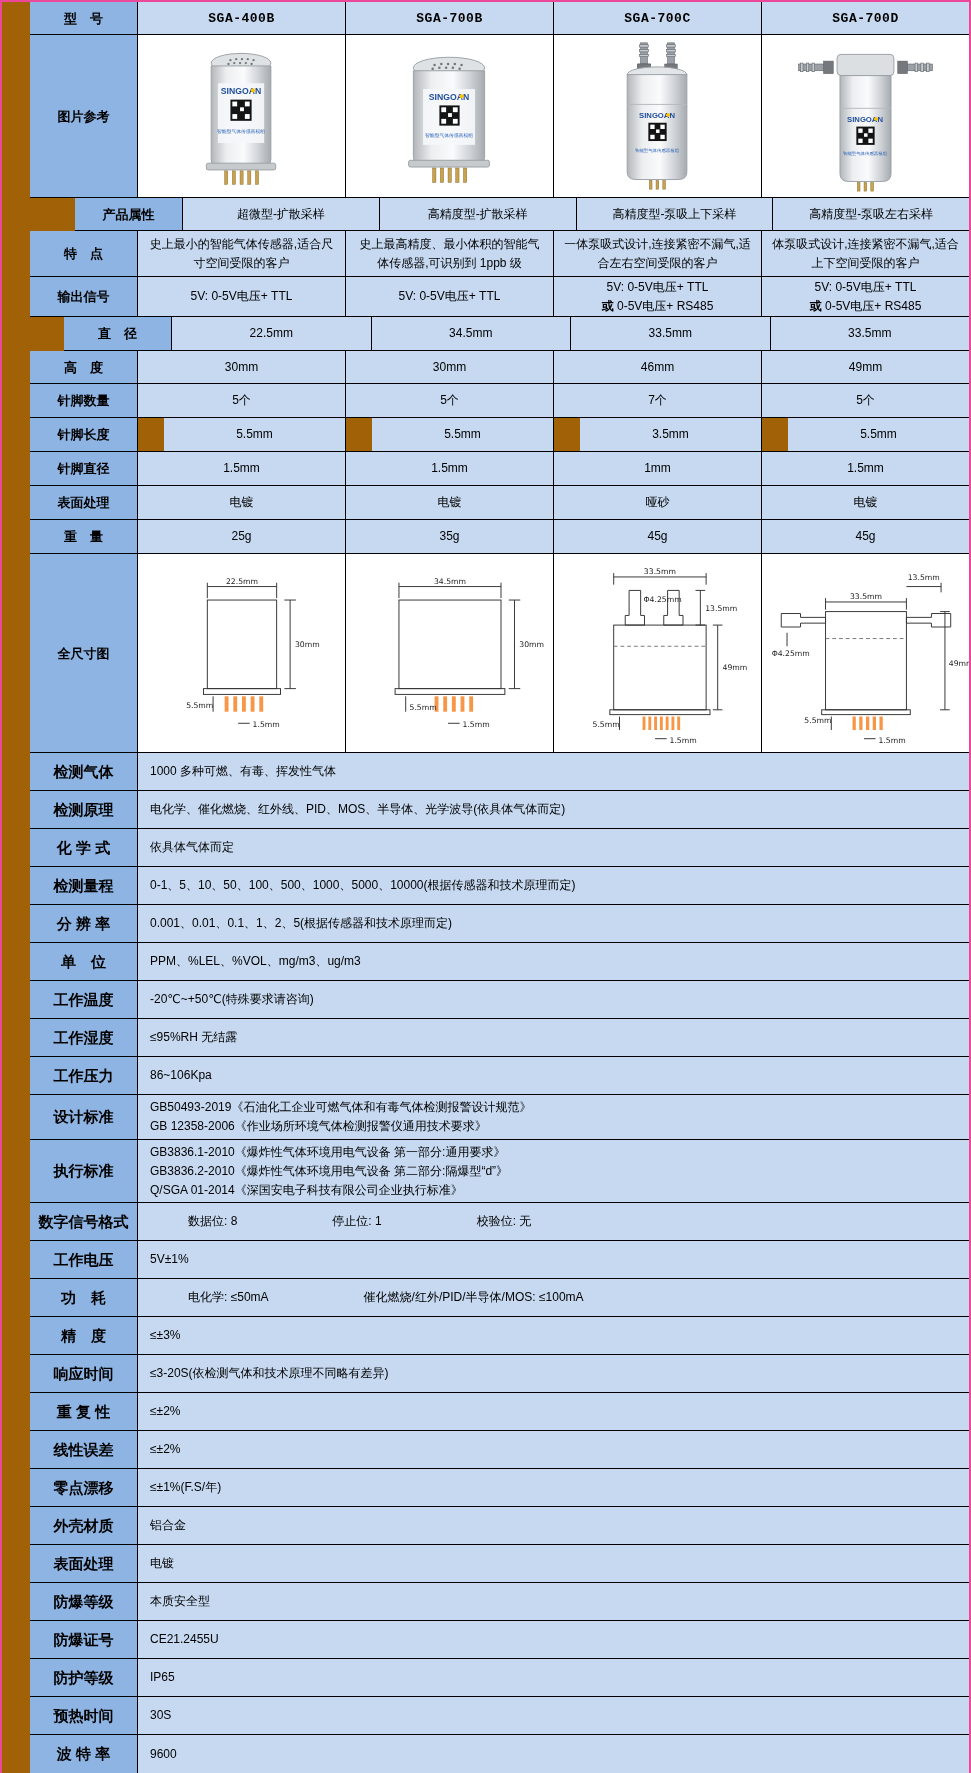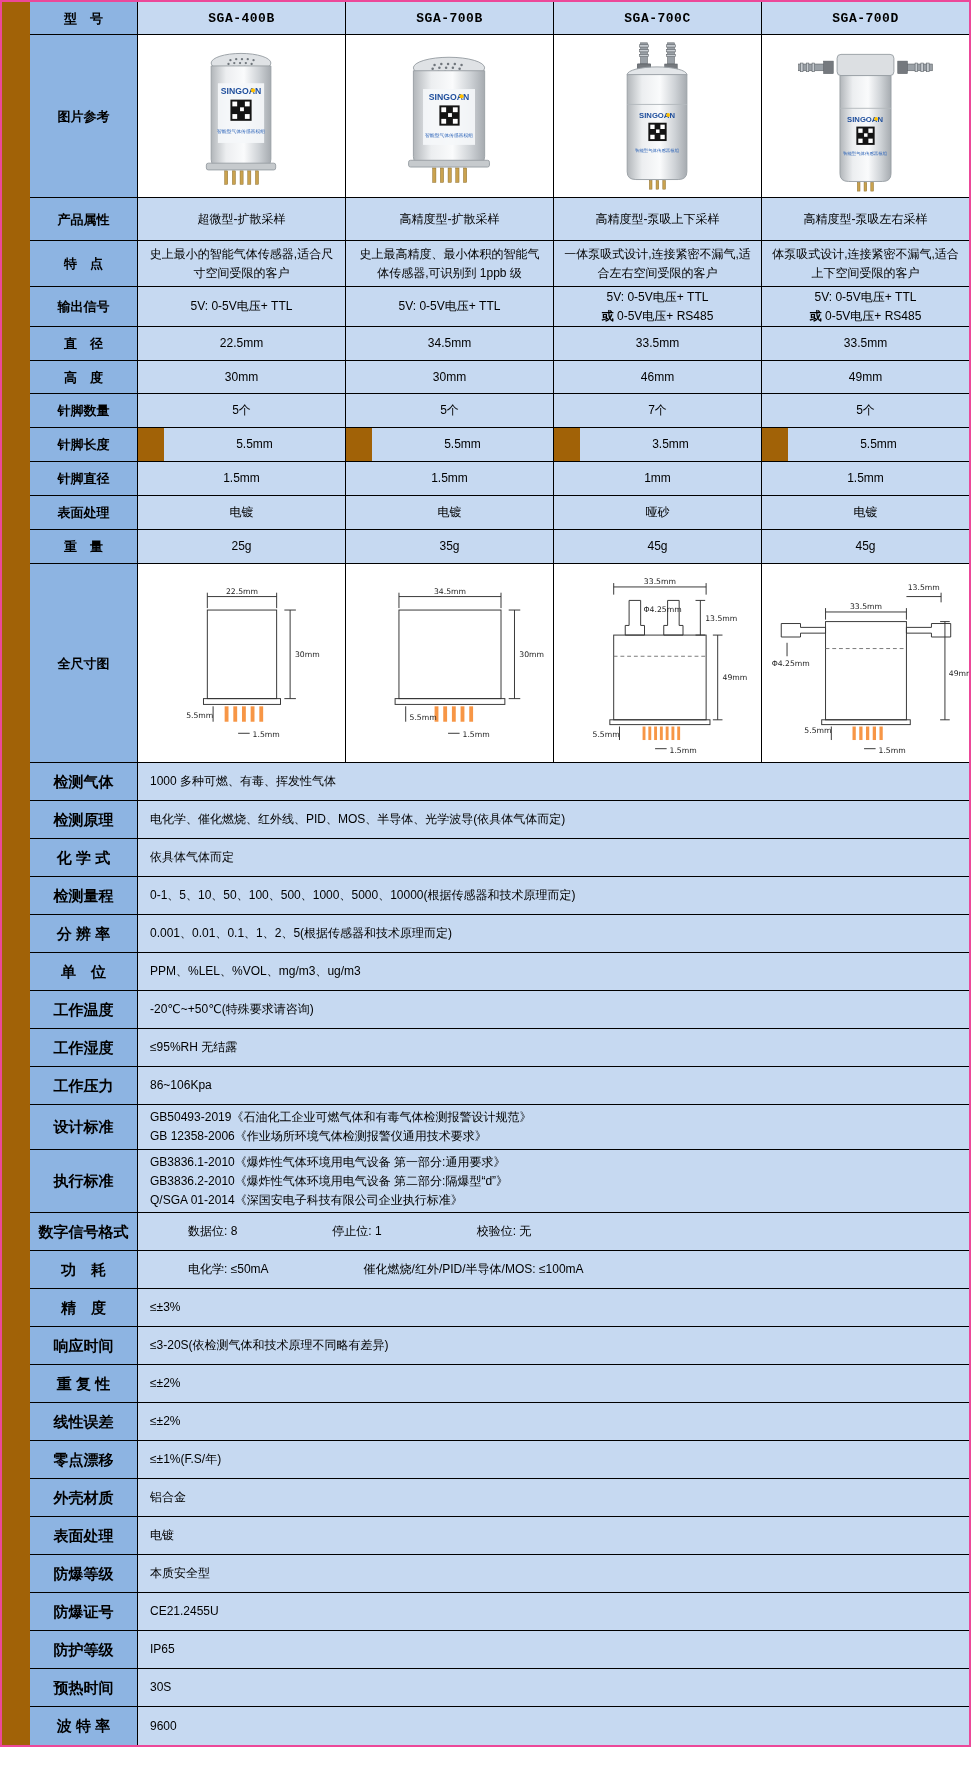--- a/index.html
+++ b/index.html
@@ -9,22 +9,22 @@
   
   .crow{display:flex;border-bottom:1px solid #000;box-sizing:border-box;}
   .lbl{flex:0 0 108px;width:108px;background:#8DB4E2;display:flex;align-items:center;justify-content:center;
        font-weight:bold;font-size:13px;border-right:1px solid #000;box-sizing:border-box;text-align:center;line-height:17px;}
   .cel{flex:1 1 0;background:#C6D9F1;display:flex;flex-direction:column;align-items:center;justify-content:center;
        text-align:center;font-size:12px;line-height:19px;border-right:1px solid #000;box-sizing:border-box;padding:1px 9px;}
   .crow .cel:last-child{border-right:none;}
   .crow.white .cel{background:#fff;padding:0;}
   .model{font-family:"Liberation Mono","DejaVu Sans Mono",monospace;font-weight:bold;font-size:13px;letter-spacing:.5px;}
 
-  .r-model{height:33px;} .r-photo{height:163px;} .r-attr{height:43px;} .r-feat{height:46px;}
-  .r-out{height:40px;}   .r-dia{height:34px;}   .r-hei{height:33px;}  .r-pc{height:34px;}
+  .r-model{height:33px;} .r-photo{height:163px;} .r-attr{height:33px;margin-left:45px;} .r-feat{height:46px;}
+  .r-out{height:40px;}   .r-dia{height:34px;margin-left:34px;}   .r-hei{height:33px;}  .r-pc{height:34px;}
   .r-pl{height:34px;gap:26px;}    .r-pd{height:34px;}    .r-sur{height:34px;}  .r-wt{height:34px;}
   .r-diag{height:199px;}
 
   .or{font-weight:bold;}
   svg.photo{width:100%;height:100%;display:block;}
   svg.dim{width:100%;height:100%;display:block;}
   svg.dim text{font-size:8px;fill:#222;font-family:"DejaVu Sans",sans-serif;}
   svg.dim line, svg.dim rect.out, svg.dim path.out{stroke:#333;stroke-width:1;fill:none;}
   svg.dim .dash{stroke:#777;stroke-dasharray:4 3;}
   svg.dim rect.pin{fill:#F79646;stroke:none;}
@@ -507,20 +507,24 @@
       <div class="slbl">数字信号格式</div>
       <div class="sval">
           <div class="segrow">
             <span>数据位: 8</span>
             <span>停止位: 1</span>
             <span>校验位: 无</span>
           </div>
         </div>
     </div>
       <div class="srow">
+      <div class="slbl">工作电压</div>
+      <div class="sval">5V±1%</div>
+    </div>
+      <div class="srow">
       <div class="slbl">功　耗</div>
       <div class="sval">
           <div class="segrow">
             <span>电化学: ≤50mA</span>
             <span>催化燃烧/红外/PID/半导体/MOS: ≤100mA</span>
           </div>
         </div>
     </div>
       <div class="srow">
       <div class="slbl">精　度</div>

